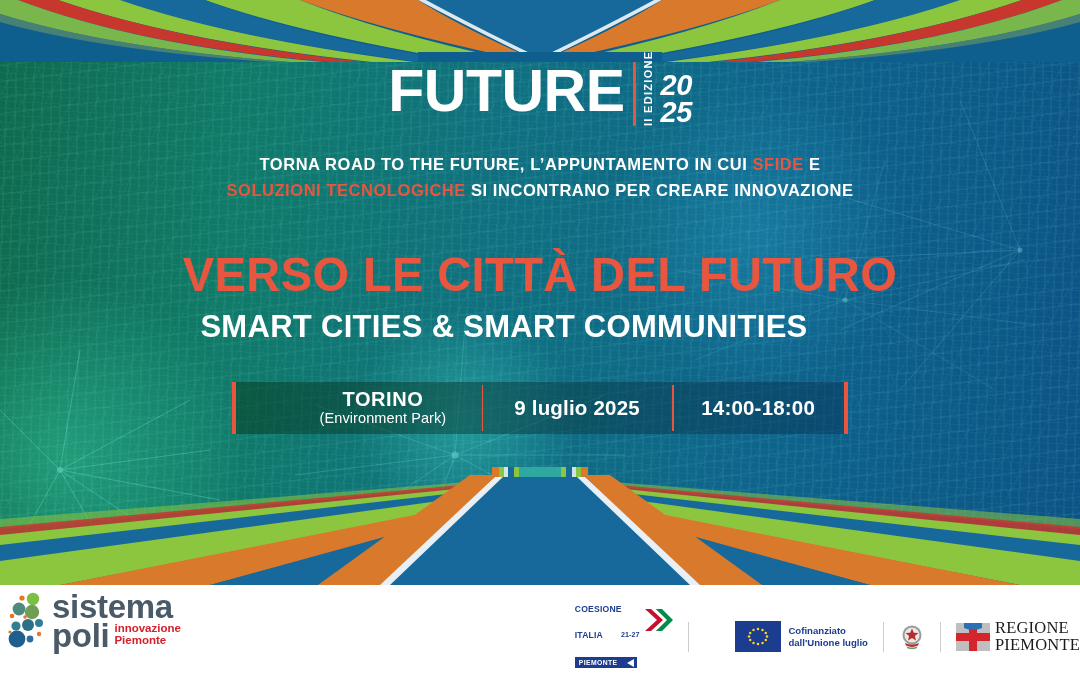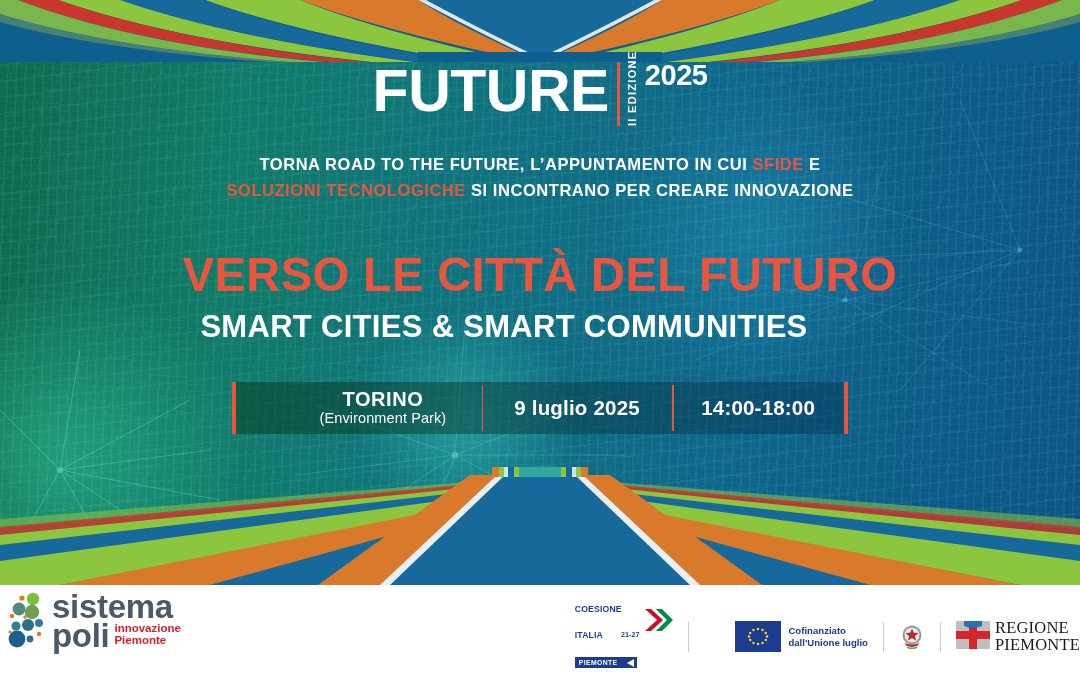--- a/index.html
+++ b/index.html
@@ -75,23 +75,24 @@
     height:64px; align-self:center;
   }
   .badge-rule{ width:3px; background:#e8563f; border-radius:1px; }
   .badge-edition{
     writing-mode:vertical-rl; transform:rotate(180deg);
     font-size:11px; font-weight:700; letter-spacing:1.3px; color:#fff;
     display:flex; align-items:flex-end; justify-content:flex-start;
     line-height:1;
   }
   .badge-year{
-    display:flex; justify-content:flex-end;
+    display:flex; flex-direction:column; justify-content:flex-end;
     font-size:29px; font-weight:700; line-height:.93; color:#fff;
     letter-spacing:-0.5px;
+    font-style:italic;
   }
 
   
   .subtitle{
     position:absolute; left:0; top:152px; width:1080px;
     text-align:center; color:#fff;
     font-size:16.5px; font-weight:600; letter-spacing:.55px; line-height:1.55;
   }
   .subtitle .hl{ color:#e8563f; font-weight:700;margin-top:6px; }
 
@@ -171,21 +172,21 @@
     border-right:7px solid #fff;
   }
 
   
   .eu{ display:flex; align-items:center; gap:7px;padding-left:31px; }
   .eu-flag{ width:46px; height:31px; flex:0 0 46px; }
   .eu-txt{ display:flex; flex-direction:column; line-height:1.25; }
   .eu-l{ font-size:9.6px; font-weight:700; color:#1b3c8f; }
 
   
-  .rp{ display:flex; align-items:flex-start; gap:5px; }
+  .rp{ display:flex; align-items:center; gap:5px; }
   .rp-mark{ width:34px; height:30px; flex:0 0 34px; }
   .rp-txt{ display:flex; flex-direction:column; line-height:.98; }
   .rp-l{ font-family:"Liberation Serif", serif; font-size:16.5px; font-weight:400; color:#1a1a1a; letter-spacing:.2px; }
 </style>
 </head>
 <body>
 
 <div id="poster">
 
   <div class="hero">

